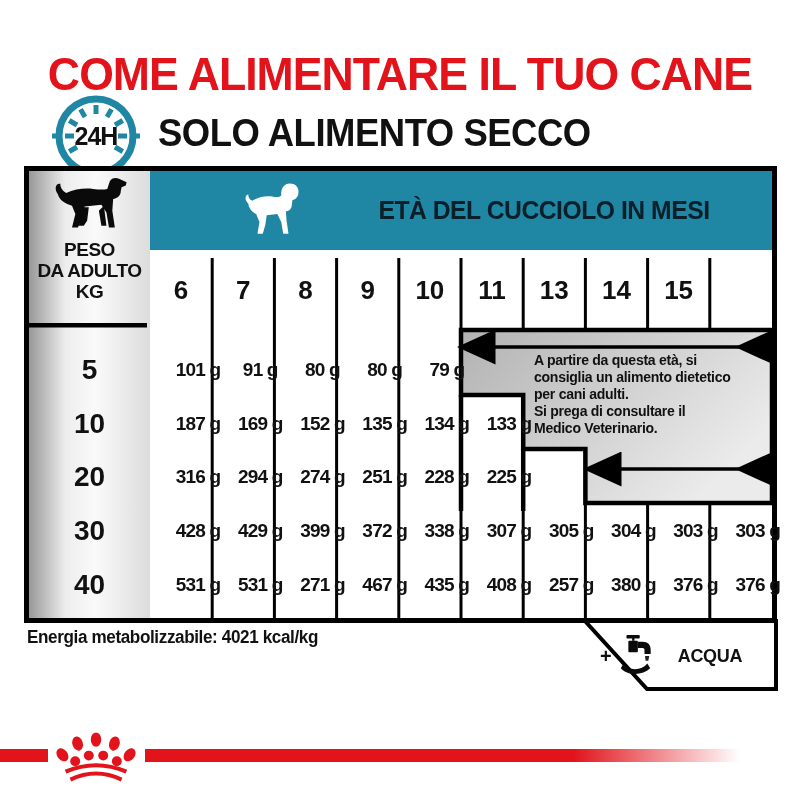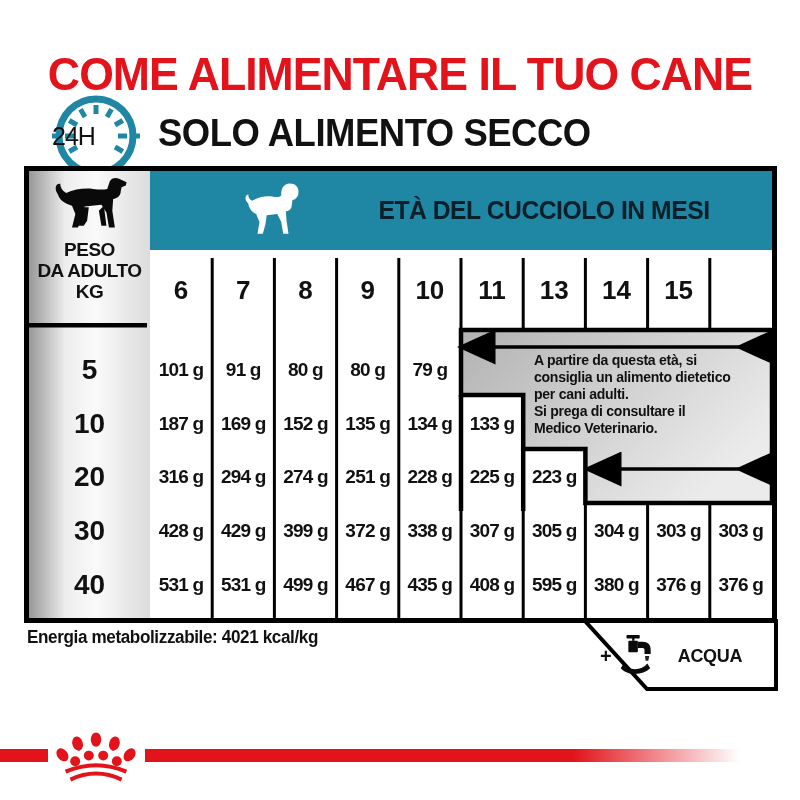--- a/index.html
+++ b/index.html
@@ -7,22 +7,22 @@
        font-family:"Liberation Sans","DejaVu Sans",sans-serif;}
   .abs{position:absolute;}
 
   
   #page-title{left:0;top:16px;width:800px;text-align:center;
     font-size:46px;font-weight:bold;color:#e2131b;letter-spacing:-1px;
     transform:scaleX(.97);transform-origin:center;white-space:nowrap;}
 
   
   #badge24{left:52px;top:92px;width:88px;height:88px;z-index:0;}
-  #badge24 .lbl{position:absolute;left:0;top:30px;width:88px;text-align:left;
-    font-size:25px;font-weight:normal;color:#111;letter-spacing:-1px;}
+  #badge24 .lbl{position:absolute;left:0;top:30px;width:88px;text-align:center;
+    font-size:25px;font-weight:bold;color:#111;letter-spacing:-1px;}
 
   
   #subheading{left:158px;top:112px;font-size:38px;font-weight:bold;color:#111;
     letter-spacing:-.5px;transform:scaleX(.96);transform-origin:left;white-space:nowrap;}
 
   
   #feed-table{left:24px;top:166px;width:753px;height:457px;background:#fff;
     border:5px solid #000;box-sizing:border-box;z-index:1;}
   #leftcol{left:0;top:0;width:121px;height:447px;
     background:linear-gradient(90deg,#989898 0%,#ededed 30%,#fafafa 55%,#dcdcdc 100%);}
@@ -32,21 +32,21 @@
     transform-origin:center;white-space:nowrap;}
   #puppy-svg{left:210px;top:9px;width:66px;height:60px;}
   #dog-svg{left:22px;top:4px;width:84px;height:58px;}
   #peso-block{left:0;top:68px;width:121px;text-align:center;font-size:19px;
     font-weight:bold;color:#111;line-height:21px;letter-spacing:-.5px;}
 
   .mrow{left:121px;top:79px;width:622px;height:80px;display:flex;}
   .mcell{width:62.2px;text-align:center;line-height:80px;font-size:26px;
     font-weight:bold;color:#111;}
 
-  .trow{left:121px;width:622px;height:54px;display:flex;z-index:4;}
+  .trow{left:121px;width:622px;height:54px;display:flex;z-index:4;padding-left:17px;}
   .cell{width:62.2px;text-align:center;line-height:54px;font-size:19px;
     font-weight:bold;color:#111;letter-spacing:-.8px;}
   .wlabel{left:0;width:121px;height:54px;text-align:center;line-height:54px;
     font-size:28px;font-weight:bold;color:#111;z-index:4;}
 
   #grid-svg{left:0;top:0;width:743px;height:447px;z-index:2;}
 
   #advisory{left:505px;top:181px;width:240px;z-index:5;font-size:14.5px;
     font-weight:bold;color:#111;line-height:17px;letter-spacing:-.3px;
     transform:scaleX(.97);transform-origin:left;}
@@ -186,42 +186,41 @@
     <div class="cell">134 g</div>
     <div class="cell">133 g</div>
   </div>
   <div class="trow abs" style="top:279px">
     <div class="cell">316 g</div>
     <div class="cell">294 g</div>
     <div class="cell">274 g</div>
     <div class="cell">251 g</div>
     <div class="cell">228 g</div>
     <div class="cell">225 g</div>
-    <div class="cell">223 g</div>
   </div>
   <div class="trow abs" style="top:333px">
     <div class="cell">428 g</div>
     <div class="cell">429 g</div>
     <div class="cell">399 g</div>
     <div class="cell">372 g</div>
     <div class="cell">338 g</div>
     <div class="cell">307 g</div>
     <div class="cell">305 g</div>
     <div class="cell">304 g</div>
     <div class="cell">303 g</div>
     <div class="cell">303 g</div>
   </div>
   <div class="trow abs" style="top:387px">
     <div class="cell">531 g</div>
     <div class="cell">531 g</div>
-    <div class="cell">499 g</div>
+    <div class="cell">271 g</div>
     <div class="cell">467 g</div>
     <div class="cell">435 g</div>
     <div class="cell">408 g</div>
-    <div class="cell">595 g</div>
+    <div class="cell">257 g</div>
     <div class="cell">380 g</div>
     <div class="cell">376 g</div>
     <div class="cell">376 g</div>
   </div>
 </div>
 
 <div id="energy-note" class="abs">Energia metabolizzabile: 4021 kcal/kg</div>
 
 <svg id="acqua-shape" class="abs" viewBox="0 0 201 74">
   <polygon points="8,2 199,2 199,70 70,70" fill="#ffffff" stroke="#000" stroke-width="4"></polygon>

